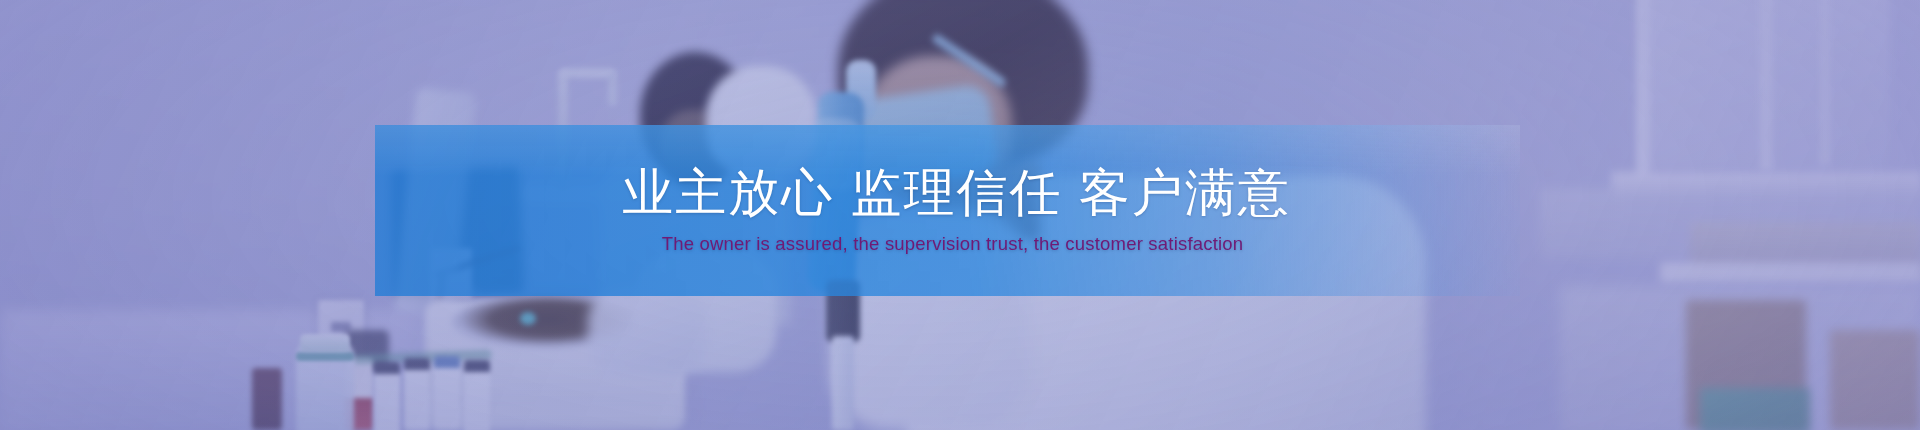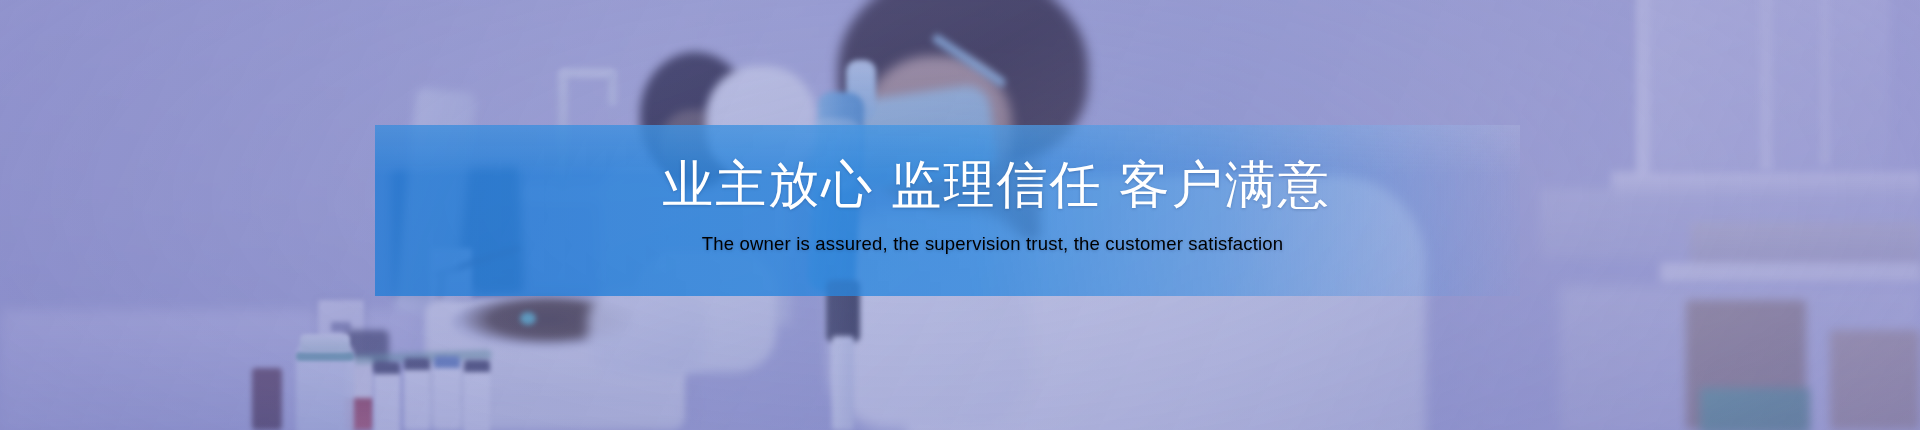--- a/index.html
+++ b/index.html
@@ -335,41 +335,41 @@
   }
   .band-inner-glow{
     position:absolute;left:375px;top:125px;width:1145px;height:171px;
     background:linear-gradient(180deg,rgba(255,255,255,.10) 0%,rgba(255,255,255,0) 30%);
     pointer-events:none;
   }
 
   
   .text-wrap{
     position:absolute;left:375px;top:125px;width:1145px;height:171px;
-    display:flex;flex-direction:column;align-items:center;justify-content:center;padding-left:40px;
+    display:flex;flex-direction:column;align-items:center;justify-content:center;
   }
   .headline{
     color:#ffffff;
     font-size:51px;
     line-height:1.06;
     letter-spacing:2px;
     font-weight:400;
     white-space:nowrap;
     text-shadow:0 1px 3px rgba(20,50,100,.28);
     margin:0 0 12px 0;
     padding-left:18px;
   }
   .subline{
-    color:#000000;
+    color:#701a75;
     font-size:18.5px;
     letter-spacing:.2px;
     font-weight:400;
     white-space:nowrap;
     text-shadow:0 1px 3px rgba(20,50,100,.30);
-    margin:8px;
+    margin:0;
     padding-left:10px;
   }
 </style>
 </head>
 <body>
 
 <div id="banner">
 
   <div class="photo">
 

